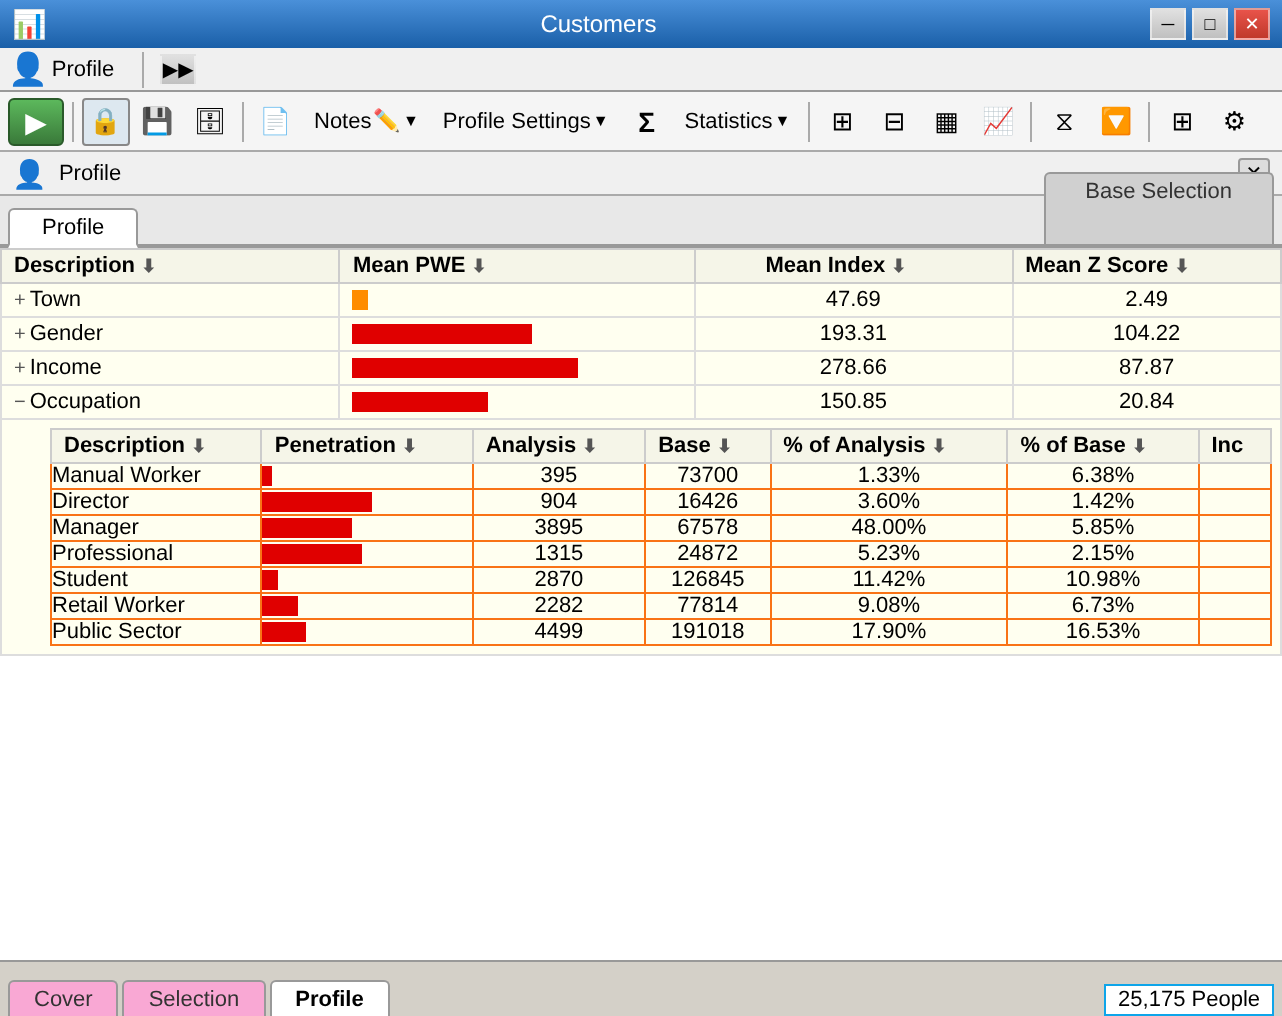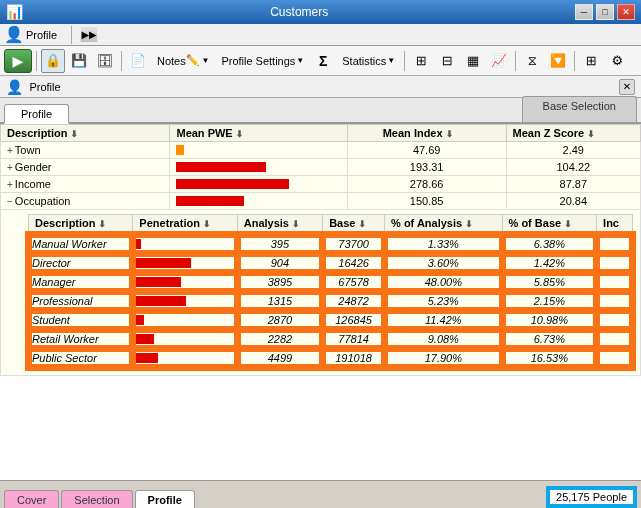--- a/index.html
+++ b/index.html
@@ -101,21 +101,21 @@
     }
     .tab.active {
       background: white;
       border-bottom: 2px solid white;
       margin-bottom: -2px;
       font-weight: 500;
       color: #000;
     }
     .tab-spacer { flex: 1; }
     .base-selection-tab {
-      padding: 3px 20px 10px;
+      padding: 3px 20px 20px;
       border: 1px solid #999;
       border-bottom: none;
       background: #d0d0d0;
       cursor: pointer;
       font-size: 11px;
       border-radius: 3px 3px 0 0;
       color: #333;
       margin-right: 4px;
     }
 
@@ -171,24 +171,23 @@
     }
     .inner-table th {
       background: #f5f5e8;
       border: 1px solid #ccc;
       padding: 2px 6px;
       text-align: left;
       font-weight: 600;
       font-size: 11px;
     }
     .inner-table td {
-      border: 7px solid #f97316;
+      border: 1px solid #f97316;
       padding: 2px 6px;
       background: #fffff0;
-      font-style: italic;
     }
 
     
     .scroll-container {
       overflow: auto;
       flex: 1;
     }
     .scroll-container::-webkit-scrollbar { width: 14px; height: 14px; }
     .scroll-container::-webkit-scrollbar-track { background: #f0f0f0; }
     .scroll-container::-webkit-scrollbar-thumb { background: #bbb; border: 1px solid #999; }
@@ -213,21 +212,21 @@
       margin-right: 2px;
       color: #333;
     }
     .bottom-tab.active {
       background: white;
       font-weight: 600;
       color: #000;
     }
     .status-people {
       background: white;
-      border: 4px solid #0ea5e9;
+      border: 1px solid #0ea5e9;
       padding: 1px 6px;
       font-size: 11px;
     }
 
     
     .expanded-row td { padding: 0 !important; }
     .inner-wrapper { padding: 4px 4px 4px 24px; }
 
     .header-icon { font-size: 9px; color: #555; }
   </style>

